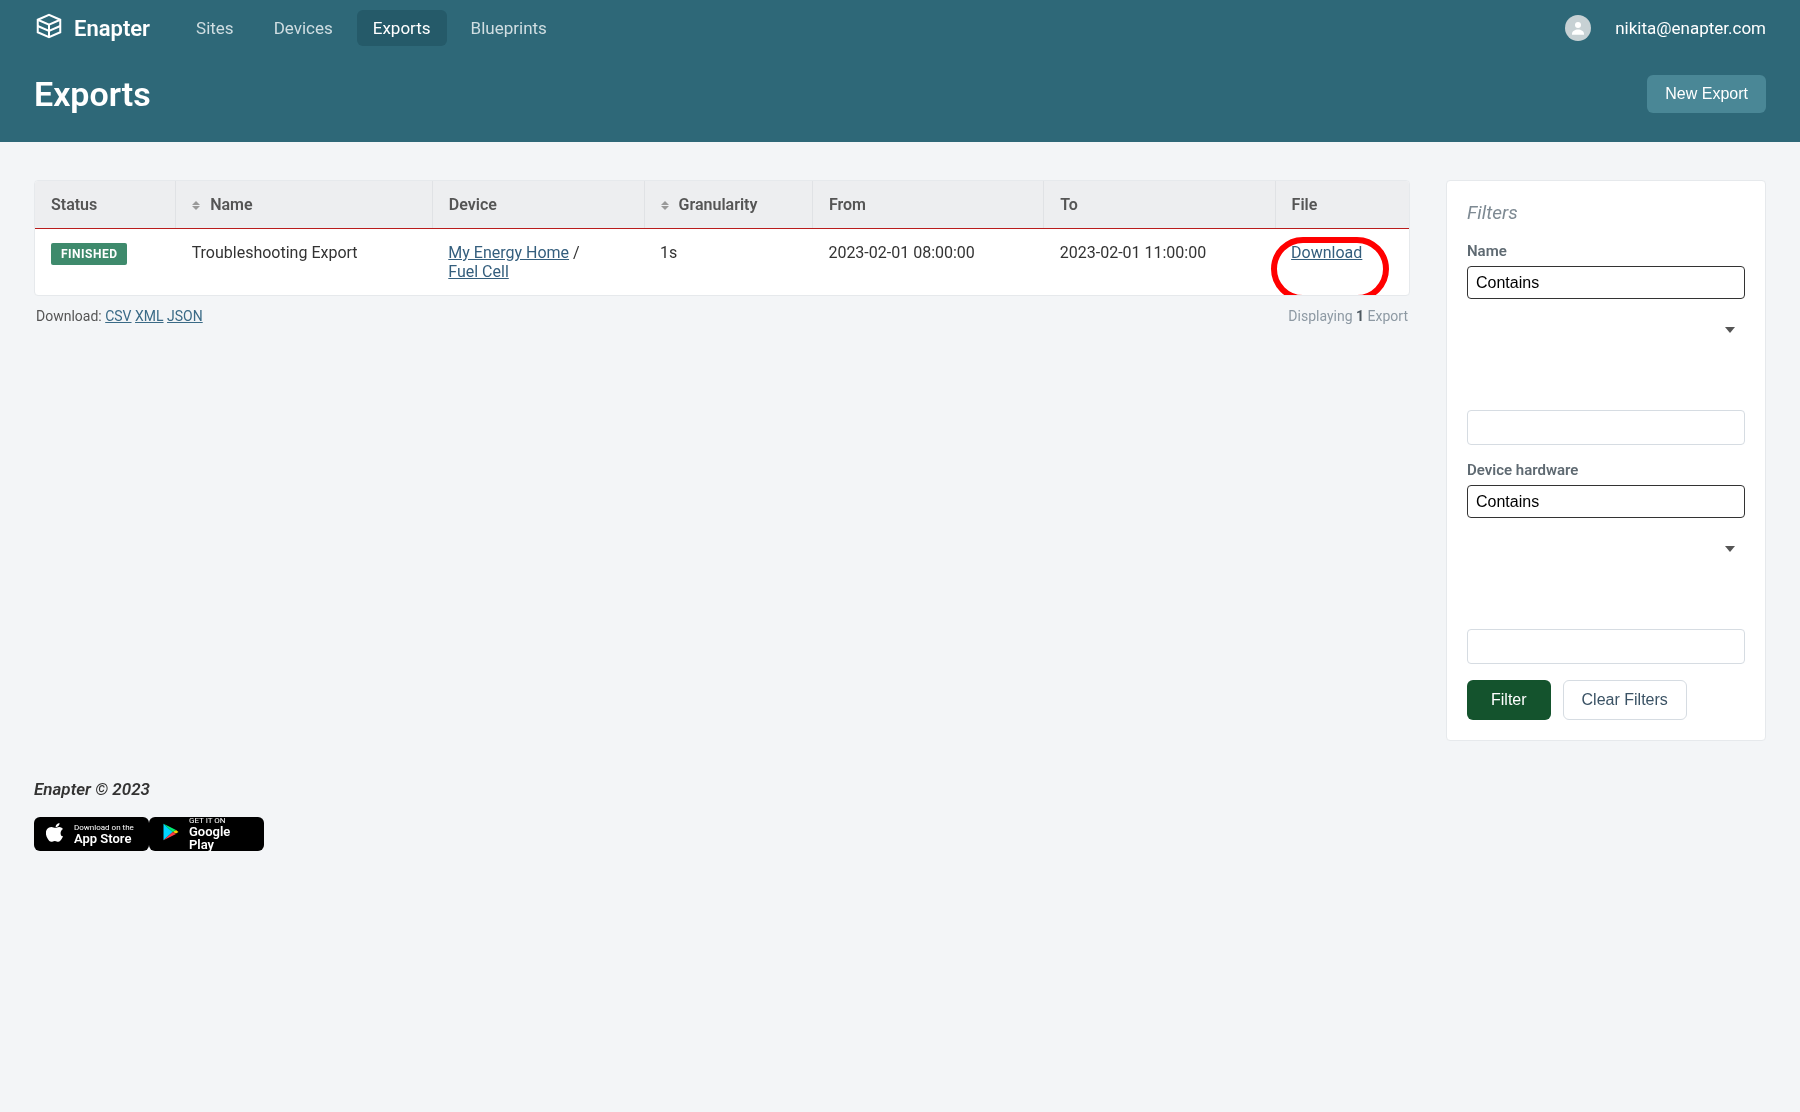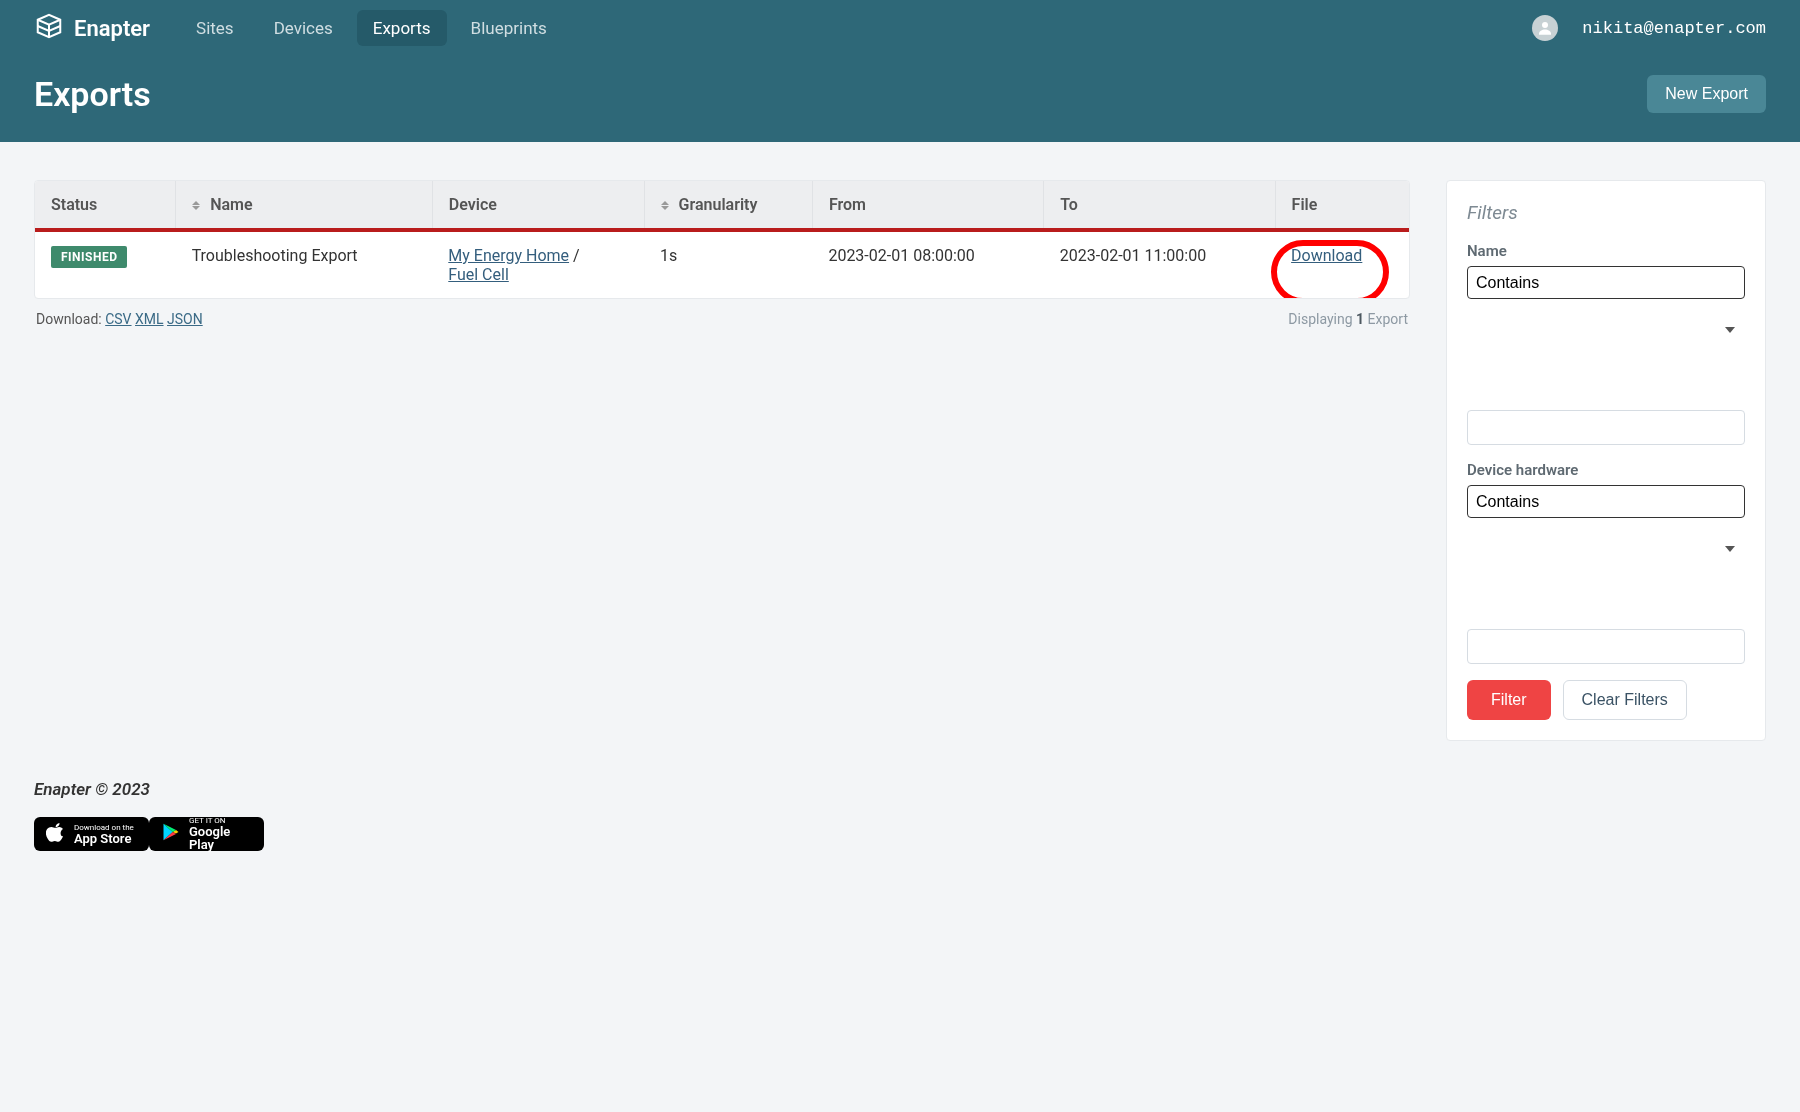--- a/index.html
+++ b/index.html
@@ -50,21 +50,20 @@
       background: #255a69;
       color: #fff;
     }
     .user-area {
       margin-left: auto;
       display: flex;
       align-items: center;
       gap: 24px;
       font-size: 17px;
       color: #fff;
-      font-family: Liberation Mono, monospace;
     }
     .avatar {
       width: 26px;
       height: 26px;
       border-radius: 50%;
       background: #c7d1d4;
       display: flex;
       align-items: center;
       justify-content: center;
     }
@@ -115,21 +114,21 @@
       width: 100%;
       border-collapse: collapse;
     }
     thead th {
       background: #edeef0;
       text-align: left;
       padding: 14px 16px;
       font-size: 16px;
       font-weight: 600;
       color: #555;
-      border-bottom: 4px solid #b91c1c;
+      border-bottom: 1px solid #b91c1c;
       border-right: 1px solid #e0e2e5;
     }
     thead th:last-child {
       border-right: none;
     }
     .sort-icon {
       display: inline-flex;
       flex-direction: column;
       gap: 1px;
       margin-right: 6px;
@@ -256,21 +255,21 @@
       border: 1px solid #d6dce2;
       border-radius: 4px;
       font-size: 15px;
     }
     .filter-buttons {
       display: flex;
       gap: 12px;
       margin-top: 8px;
     }
     .filter-btn {
-      background: #ef4444;
+      background: #14532d;
       color: #fff;
       border: none;
       padding: 10px 24px;
       border-radius: 6px;
       font-size: 16px;
       cursor: pointer;
     }
     .clear-btn {
       background: #fff;
       color: #3a5264;

